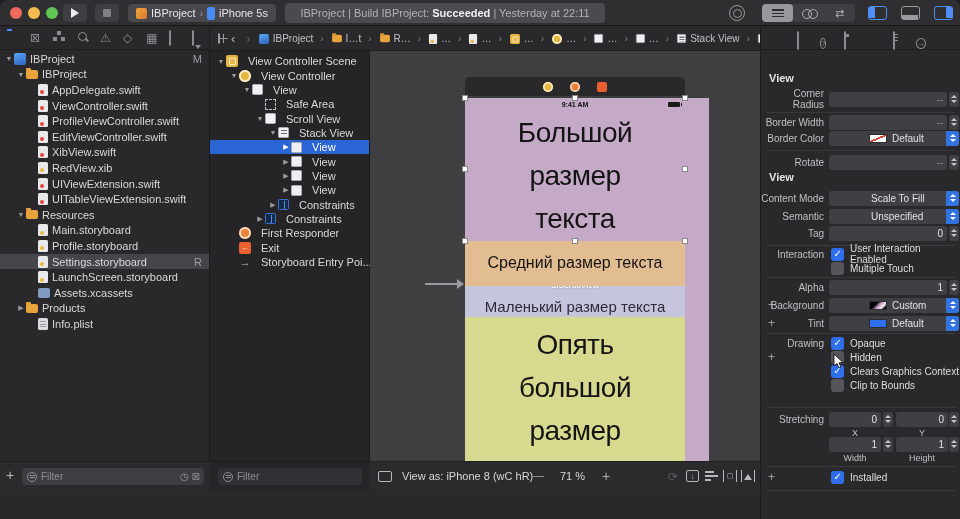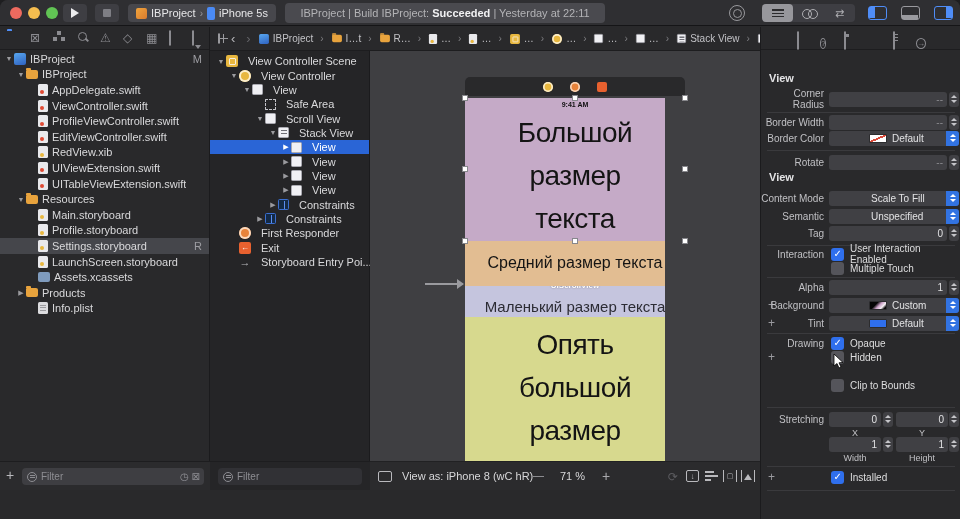--- a/index.html
+++ b/index.html
@@ -109,21 +109,21 @@
   .crumb { display:flex; align-items:center; gap:3px; margin-left:7px; white-space:nowrap; }
   .crumb .mi { transform:scale(.82); }
   .jsep { color:#7e7e82; margin-left:7px; font-size:10px; }
 
   
   .canvas { position:absolute; left:160px; top:24px; width:390px; height:439px; background:#3f3f42; overflow:hidden; }
   .dock { position:absolute; left:95px; top:26px; width:220px; height:19px; background:#29292b; border-radius:5px 5px 0 0; display:flex; align-items:center; justify-content:center; gap:17px; }
   .dock .d1 { width:10px; height:10px; border-radius:50%; background:#e8b73f; box-shadow:inset 0 0 0 1.6px rgba(255,248,230,.85); }
   .dock .d2 { width:10px; height:10px; border-radius:50%; background:#e8833a; box-shadow:inset 0 0 0 1.6px rgba(255,240,225,.8); }
   .dock .d3 { width:10px; height:10px; border-radius:2px; background:#e8612f; }
-  .phone { position:absolute; left:95px; top:47px; width:200px; height:370px; overflow:hidden; background:#c5aac7; }
+  .phone { position:absolute; left:95px; top:47px; width:244px; height:370px; overflow:hidden; background:#c5aac7; }
   .sec { position:relative; width:220px; overflow:hidden; color:#141414; text-align:center; }
   .sec1 { height:143px; background:#c5aac7; }
   .sec2 { height:45px; background:#e2bd92; }
   .sec3 { height:31px; background:#c5c5de; }
   .sec4 { height:151px; background:#d7d98e; }
   .sbar { position:relative; height:13px; font-size:7px; font-weight:bold; color:#111; line-height:13px; }
   .batt { position:absolute; right:5px; top:4px; width:12px; height:5px; background:#1a1a1a; border-radius:1px; }
   .batt::after { content:""; position:absolute; right:-2px; top:1.2px; width:1.5px; height:2.5px; background:#1a1a1a; }
   .bigtxt { font-size:28px; line-height:43px; letter-spacing:-0.5px; }
   .sec1 .bigtxt { margin:0 auto; width:150px; }
@@ -288,20 +288,25 @@
           <span class="ic ic-doc ic-swift"></span>
           <span class="lbl">ProfileViewController.swift</span>
         </div>
       <div class="trow pad2">
           <span class="arr"></span>
           <span class="ic ic-doc ic-swift"></span>
           <span class="lbl">EditViewController.swift</span>
         </div>
       <div class="trow pad2">
           <span class="arr"></span>
+          <span class="ic ic-doc ic-swift"></span>
+          <span class="lbl">XibView.swift</span>
+        </div>
+      <div class="trow pad2">
+          <span class="arr"></span>
           <span class="ic ic-doc ic-xib"></span>
           <span class="lbl">RedView.xib</span>
         </div>
       <div class="trow pad2">
           <span class="arr"></span>
           <span class="ic ic-doc ic-swift"></span>
           <span class="lbl">UIViewExtension.swift</span>
         </div>
       <div class="trow pad2">
           <span class="arr"></span>
@@ -686,20 +691,24 @@
       <div class="irow" style="top:285px;">
         <span class="ilabel">Drawing</span>
         <span class="cb on"></span>
         <span class="cblabel">Opaque</span>
       </div>
       <div class="irow" style="top:299px;">
         <span class="plus-ind">+</span>
         <span class="cb off"></span>
         <span class="cblabel">Hidden</span>
       </div>
+      <div class="irow" style="top:313px;">
+        <span class="cb on"></span>
+        <span class="cblabel">Clears Graphics Context</span>
+      </div>
       <div class="irow" style="top:327px;">
         <span class="cb off"></span>
         <span class="cblabel">Clip to Bounds</span>
       </div>
       <svg class="cursor-svg" width="12" height="16" viewBox="0 0 12 16">
           <path d="M1 1 L1 13 L4 10.5 L6 15 L8 14 L6 9.8 L10 9.5 Z" fill="#ffffff" stroke="#000" stroke-width="0.8"></path>
         </svg>
       <div class="divider" style="top:357px;"></div>
       <div class="irow" style="top:361px;">
         <span class="ilabel">Stretching</span>

